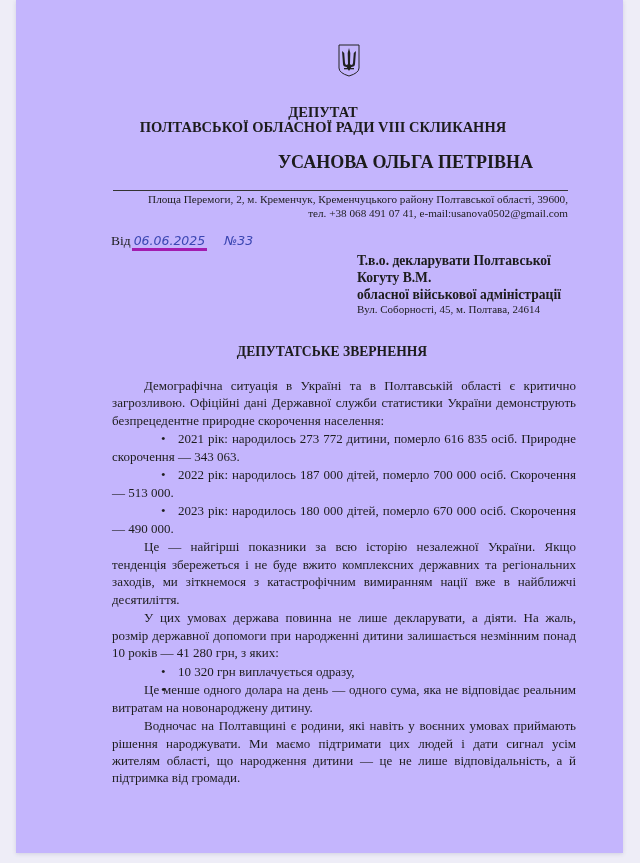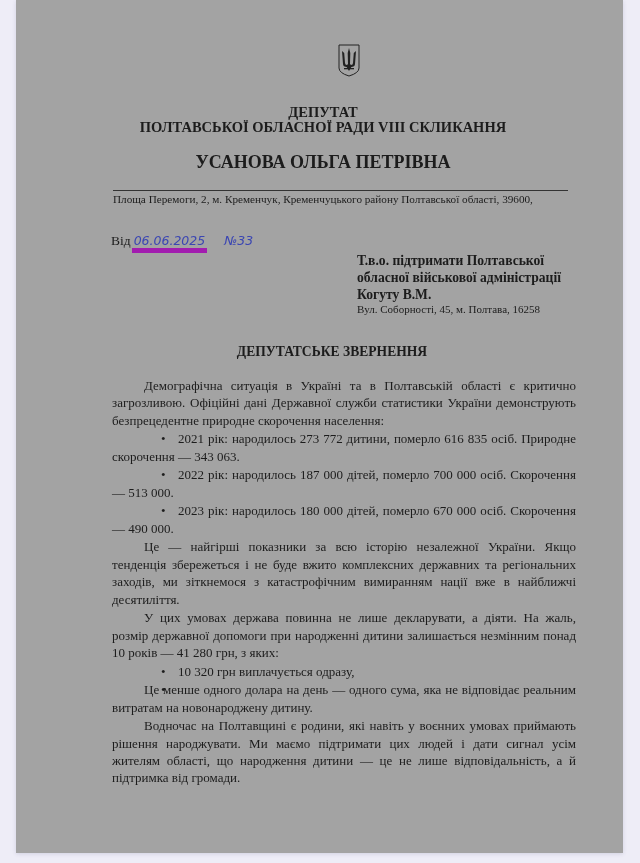--- a/index.html
+++ b/index.html
@@ -14,54 +14,54 @@
     overflow: hidden;
     font-family: "Liberation Serif", "DejaVu Serif", serif;
     color: #1c1c1c;
   }
   .page {
     position: absolute;
     left: 16px;
     top: 0;
     width: 607px;
     height: 853px;
-    background: #a3a3a3;
+    background: #c4b5fd;
     box-shadow: 0 1px 4px rgba(80, 80, 120, 0.18);
   }
   .emblem {
     position: absolute;
     left: 322px;
     top: 44px;
     width: 22px;
     height: 33px;
   }
   .hdr {
     position: absolute;
     left: 0;
     width: 607px;
     text-align: center;
     font-weight: bold;
     white-space: nowrap;
   }
   .hdr-title { top: 104px; font-size: 14.5px; left: 157px; width: 300px; }
   .hdr-council { top: 119px; font-size: 14.5px; left: 107px; width: 400px; }
-  .hdr-name { top: 152px; font-size: 18px; left: 97px; width: 420px; }
+  .hdr-name { top: 152px; font-size: 18px; left: 97px; width: 420px; text-align: right; }
   .rule {
     position: absolute;
     left: 97px;
     top: 190px;
     width: 455px;
     height: 0;
     border-top: 1.2px solid #333;
   }
   .addr {
     position: absolute;
     left: 97px;
     width: 455px;
-    text-align: left;
+    text-align: right;
     font-size: 11.2px;
     white-space: nowrap;
     font-family: Liberation Serif, serif;
   }
   .addr-1 { top: 193px; }
   .addr-2 { top: 207px; }
   .ref {
     position: absolute;
     left: 95px;
     top: 233px;
@@ -69,21 +69,21 @@
     white-space: nowrap;
   }
   .ref .hand {
     font-family: "DejaVu Sans", sans-serif;
     font-style: italic;
     color: #3b46b2;
     font-size: 12.5px;
   }
   .ref .hand-date {
     display: inline-block;
-    border-bottom: 5px solid #a21caf;
+    border-bottom: 3px solid #a21caf;
     padding: 0 2px;
     margin-left: 1px;
   }
   .ref .hand-num { margin-left: 17px; }
   .recipient {
     position: absolute;
     left: 341px;
     top: 252px;
     font-size: 13.6px;
     font-weight: bold;
@@ -144,31 +144,32 @@
     <path d="M18 7 L17 20 Q17 23 13 23 L13 21 Q15 21 15 19 L15.8 9 Z" fill="#222"></path>
     <path d="M6 24 H16 V25.3 H6 Z" fill="#222"></path>
   </svg>
 
   <div class="hdr hdr-title">ДЕПУТАТ</div>
   <div class="hdr hdr-council">ПОЛТАВСЬКОЇ ОБЛАСНОЇ РАДИ VIII СКЛИКАННЯ</div>
   <div class="hdr hdr-name">УСАНОВА ОЛЬГА ПЕТРІВНА</div>
 
   <div class="rule"></div>
   <div class="addr addr-1">Площа Перемоги, 2, м. Кременчук, Кременчуцького району Полтавської області, 39600,</div>
+  <div class="addr addr-2">тел. +38 068 491 07 41, e-mail:usanova0502@gmail.com</div>
 
   <div class="ref">
     <span>Від</span><span class="hand hand-date">06.06.2025</span><span class="hand hand-num">№33</span>
   </div>
 
   <div class="recipient">
-    <div>Т.в.о. підтримати Полтавської</div>
+    <div>Т.в.о. декларувати Полтавської</div>
+    <div>Когуту В.М.</div>
     <div>обласної військової адміністрації</div>
-    <div>Когуту В.М.</div>
   </div>
-  <div class="recipient-addr">Вул. Соборності, 45, м. Полтава, 16258</div>
+  <div class="recipient-addr">Вул. Соборності, 45, м. Полтава, 24614</div>
 
   <div class="doc-title">ДЕПУТАТСЬКЕ ЗВЕРНЕННЯ</div>
 
   <div class="body-text">
     <p>Демографічна ситуація в Україні та в Полтавській області є критично загрозливою. Офіційні дані Державної служби статистики України демонструють безпрецедентне природне скорочення населення:</p>
 
     <div class="li"><span class="bullet">•</span><span>2021 рік: народилось 273 772 дитини, померло 616 835 осіб. Природне скорочення — 343 063.</span></div>
     <div class="li"><span class="bullet">•</span><span>2022 рік: народилось 187 000 дітей, померло 700 000 осіб. Скорочення — 513 000.</span></div>
     <div class="li"><span class="bullet">•</span><span>2023 рік: народилось 180 000 дітей, померло 670 000 осіб. Скорочення — 490 000.</span></div>
 

